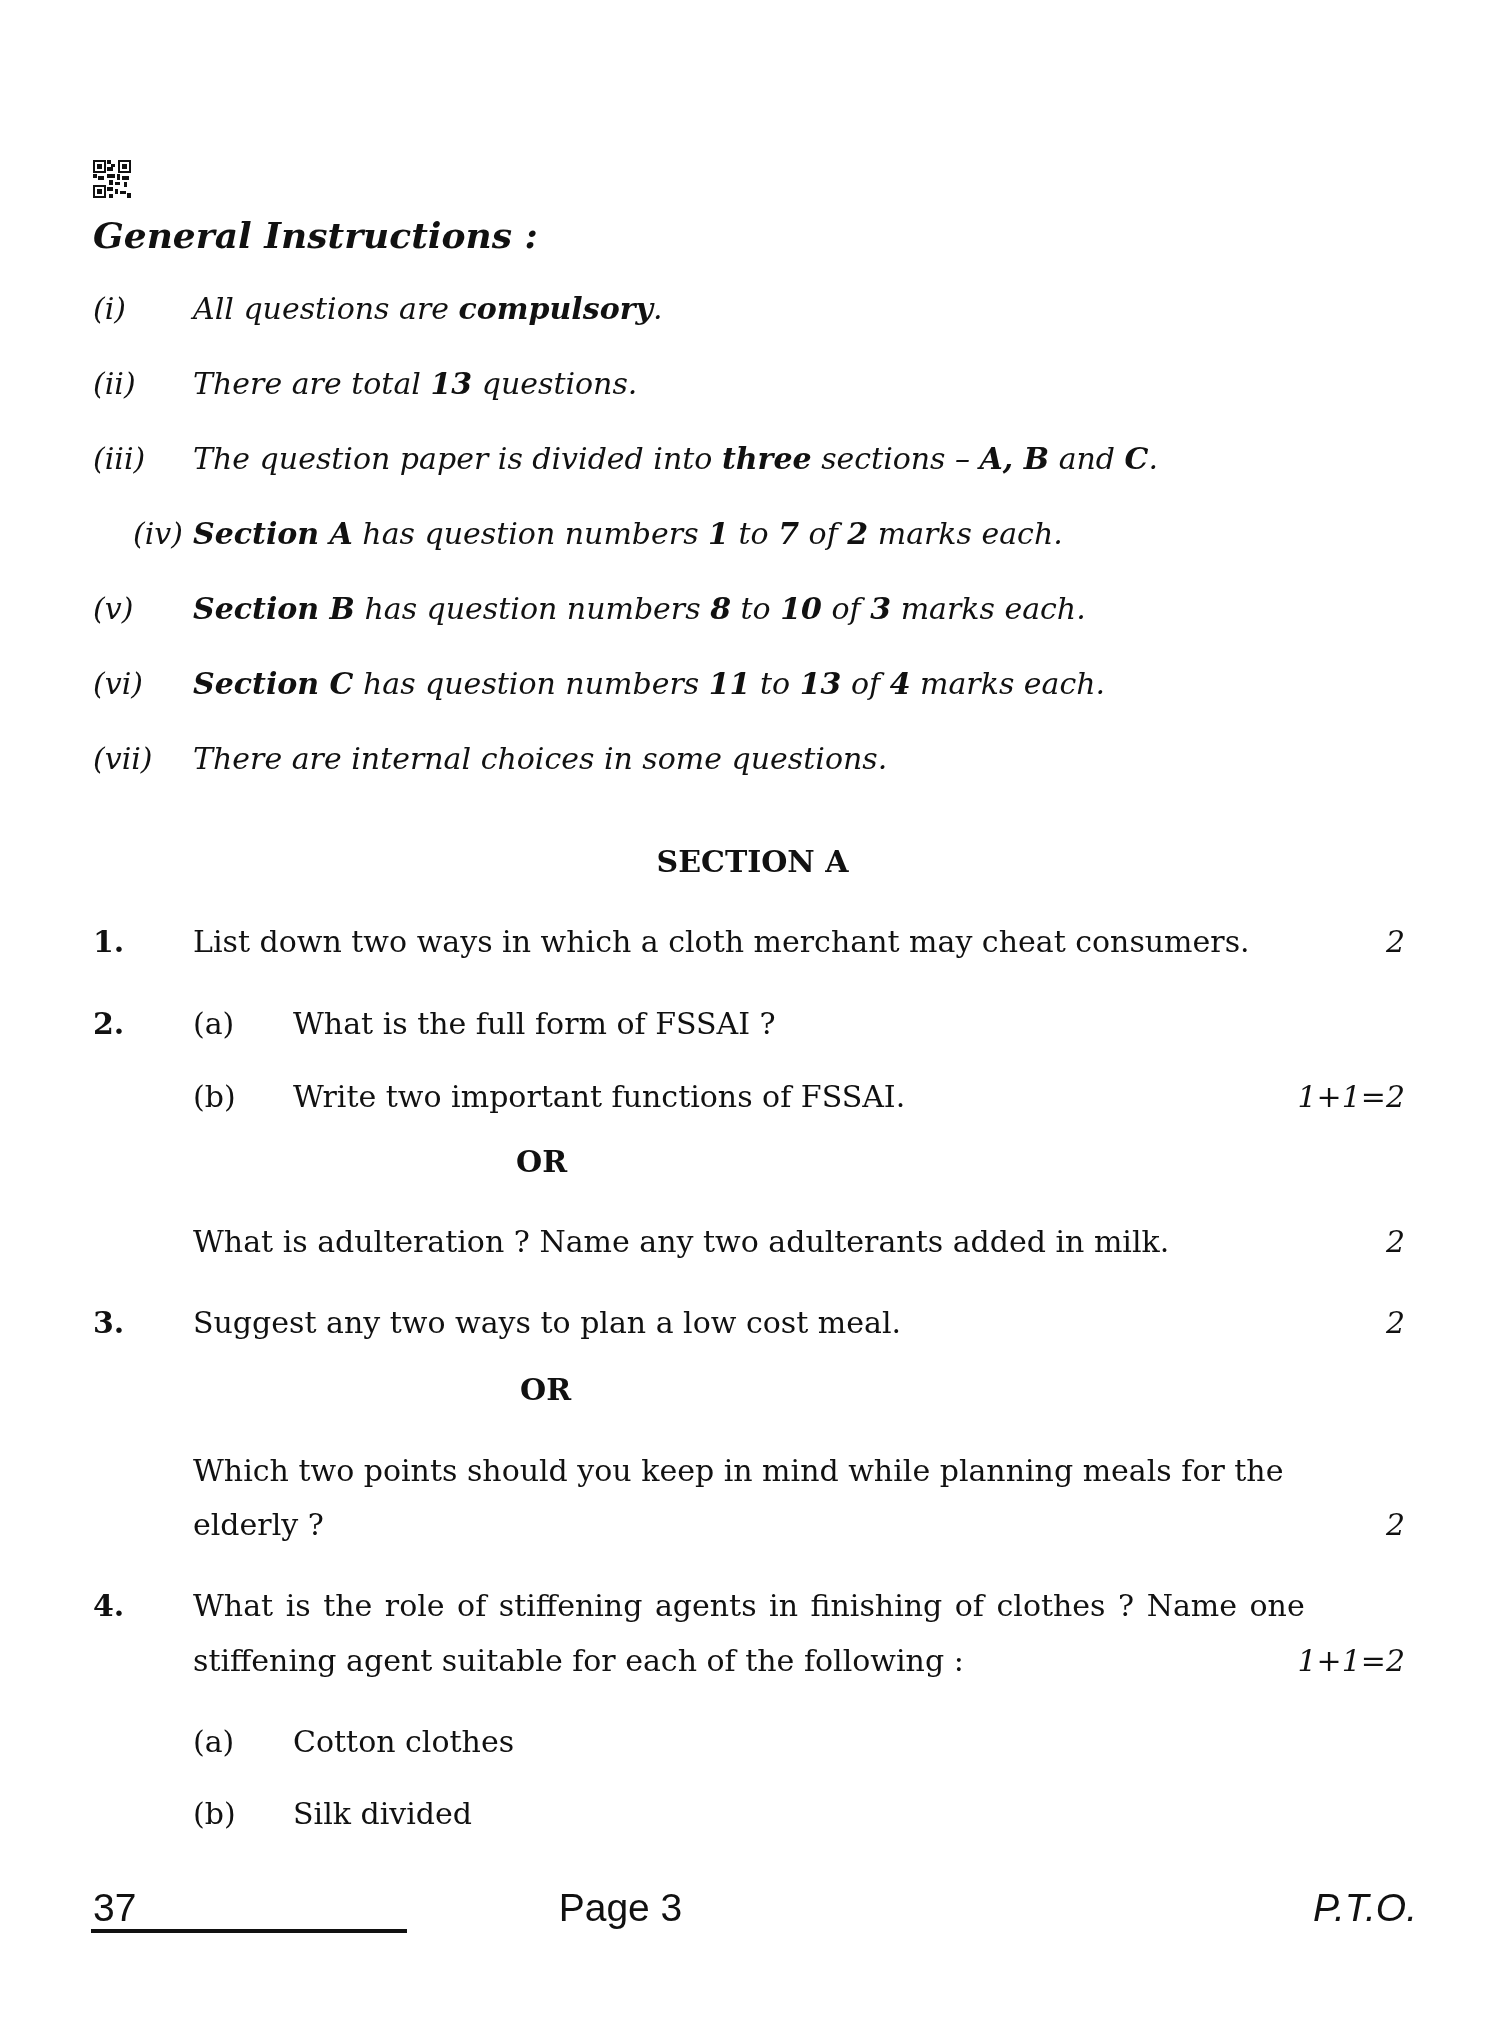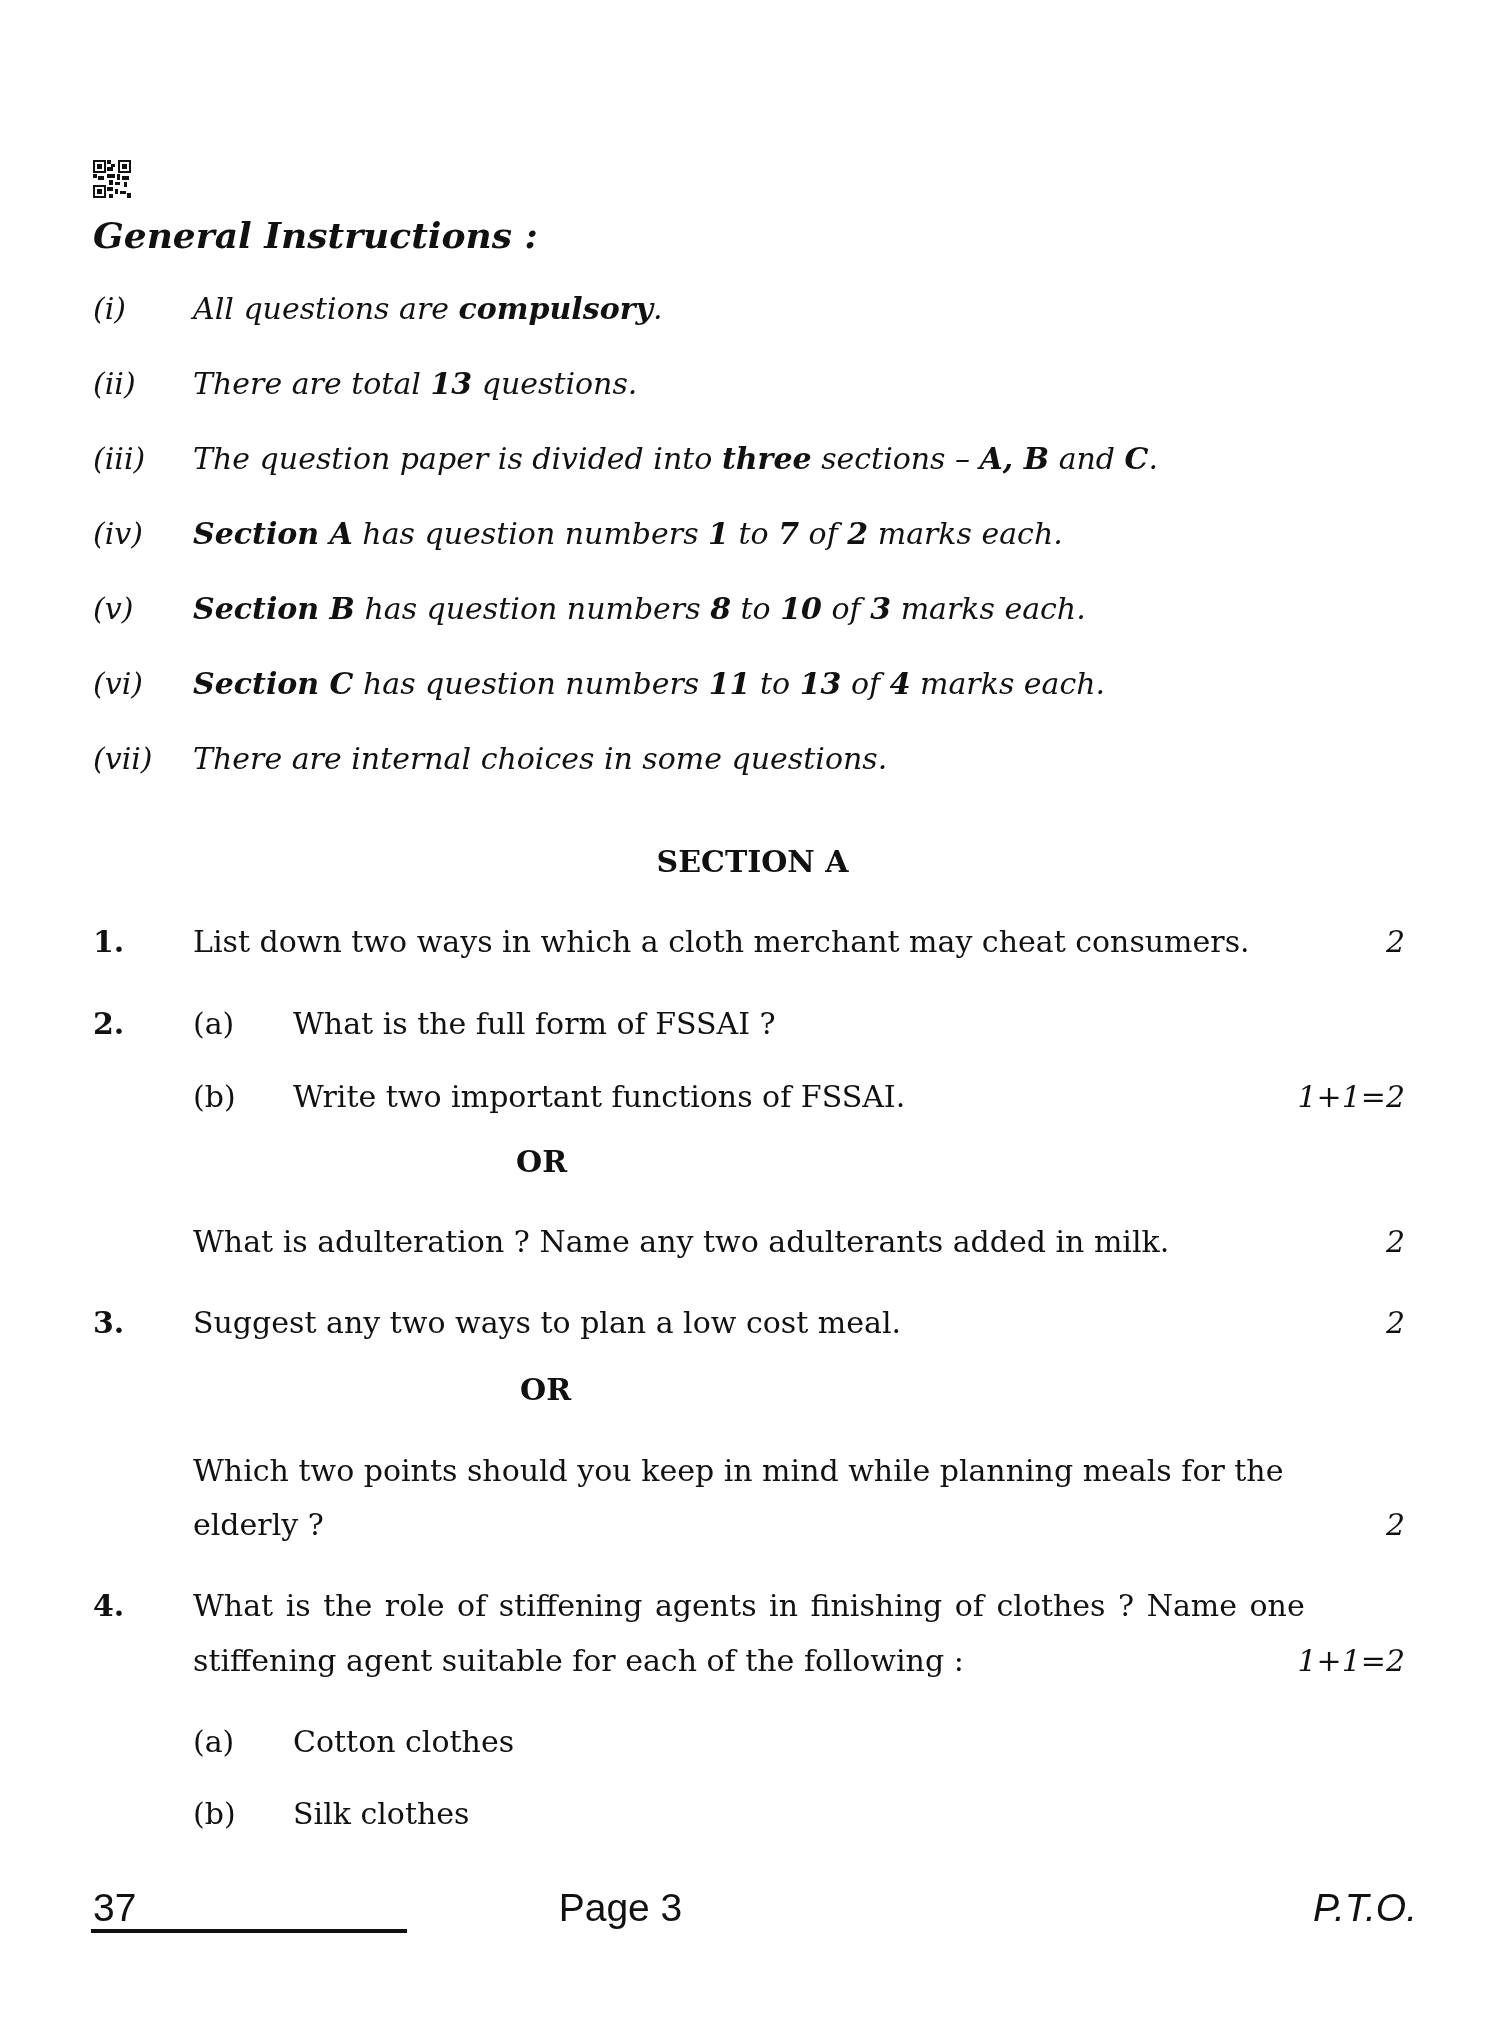--- a/index.html
+++ b/index.html
@@ -57,21 +57,21 @@
 <div>
   <div class="abs serif it label" style="top:290px;">(i)</div>
   <div class="abs serif it text" style="top:290px;"><span>All questions are </span><span style="font-weight: bold;">compulsory</span><span>.</span></div>
 
   <div class="abs serif it label" style="top:365px;">(ii)</div>
   <div class="abs serif it text" style="top:365px;"><span>There are total </span><span style="font-weight: bold;">13</span><span> questions.</span></div>
 
   <div class="abs serif it label" style="top:440px;">(iii)</div>
   <div class="abs serif it text" style="top:440px;"><span>The question paper is divided into </span><span style="font-weight: bold;">three</span><span> sections – </span><span style="font-weight: bold;">A, B</span><span> and </span><span style="font-weight: bold;">C</span><span>.</span></div>
 
-  <div class="abs serif it label" style="top:515px;">(iv)</div>
+  <div class="abs serif it label" style="top:515px;margin-left:40px;">(iv)</div>
   <div class="abs serif it text" style="top:515px;"><span style="font-weight: bold;">Section A</span><span> has question numbers </span><span style="font-weight: bold;">1</span><span> to </span><span style="font-weight: bold;">7</span><span> of </span><span style="font-weight: bold;">2</span><span> marks each.</span></div>
 
   <div class="abs serif it label" style="top:590px;">(v)</div>
   <div class="abs serif it text" style="top:590px;"><span style="font-weight: bold;">Section B</span><span> has question numbers </span><span style="font-weight: bold;">8</span><span> to </span><span style="font-weight: bold; text-align: center;">10</span><span> of </span><span style="font-weight: bold;">3</span><span> marks each.</span></div>
 
   <div class="abs serif it label" style="top:665px;">(vi)</div>
   <div class="abs serif it text" style="top:665px;"><span style="font-weight: bold;">Section C</span><span> has question numbers </span><span style="font-weight: bold;">11</span><span> to </span><span style="font-weight: bold;">13</span><span> of </span><span style="font-weight: bold;">4</span><span> marks each.</span></div>
 
   <div class="abs serif it label" style="top:740px;">(vii)</div>
   <div class="abs serif it text" style="top:740px;"><span>There are internal choices in some questions.</span></div>
@@ -107,18 +107,18 @@
 <div class="abs serif it marks" style="top:1506px;">2</div>
 
 <div class="abs serif b label" style="top:1587px;">4.</div>
 <div class="abs serif text" style="top:1587px; word-spacing:3px;">What is the role of stiffening agents in finishing of clothes ? Name one</div>
 <div class="abs serif text" style="top:1642px;">stiffening agent suitable for each of the following :</div>
 <div class="abs serif it marks" style="top:1642px;">1+1=2</div>
 
 <div class="abs serif sub-label" style="top:1723px;">(a)</div>
 <div class="abs serif sub-text" style="top:1723px;">Cotton clothes</div>
 <div class="abs serif sub-label" style="top:1795px;">(b)</div>
-<div class="abs serif sub-text" style="top:1795px;">Silk clothes</div>
+<div class="abs serif sub-text" style="top:1795px;">Silk divided</div>
 
 <div class="abs footer" style="left:93px; top:1891px;">37</div>
 <div class="footer-line"></div>
 <div class="abs footer" style="left:0; width:1241px; text-align:center; top:1891px;">Page 3</div>
 <div class="abs footer it" style="right:88px; top:1891px;">P.T.O.</div>
 
 </body></html>

